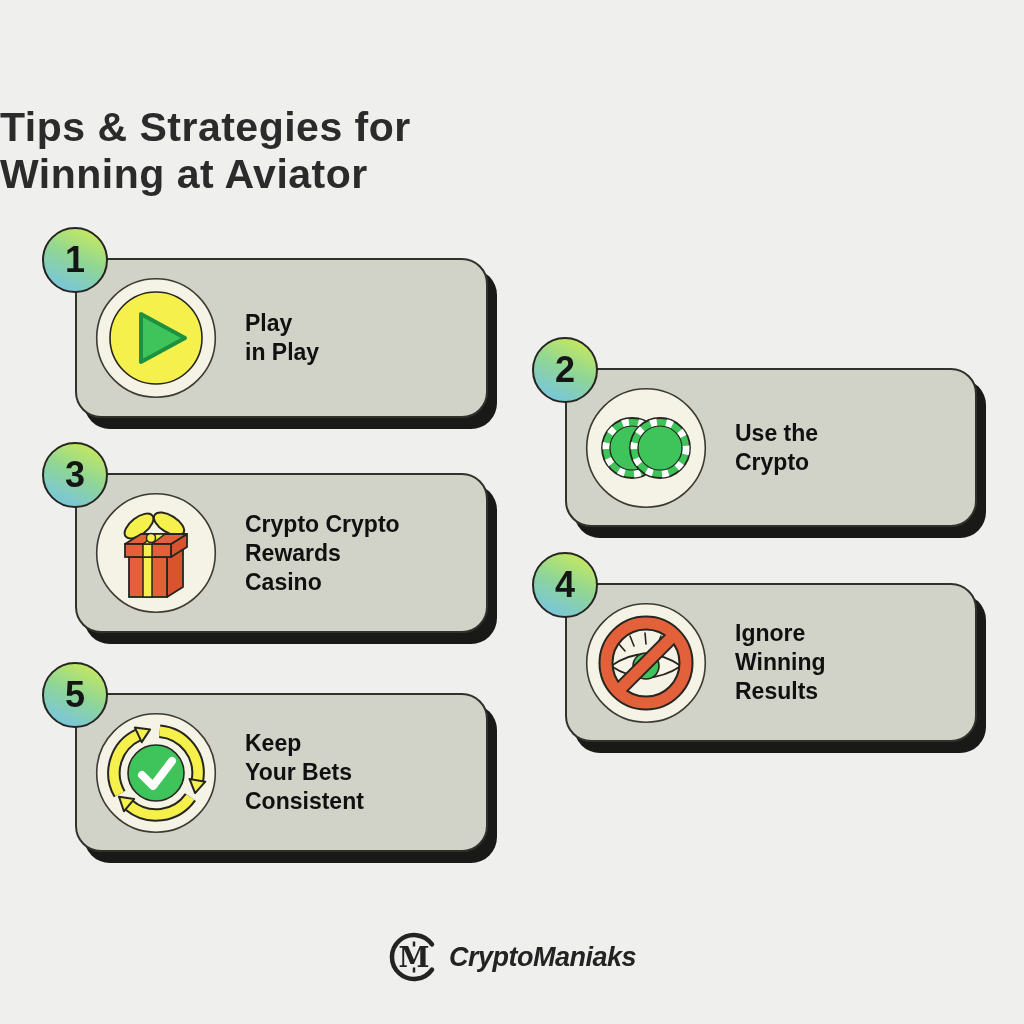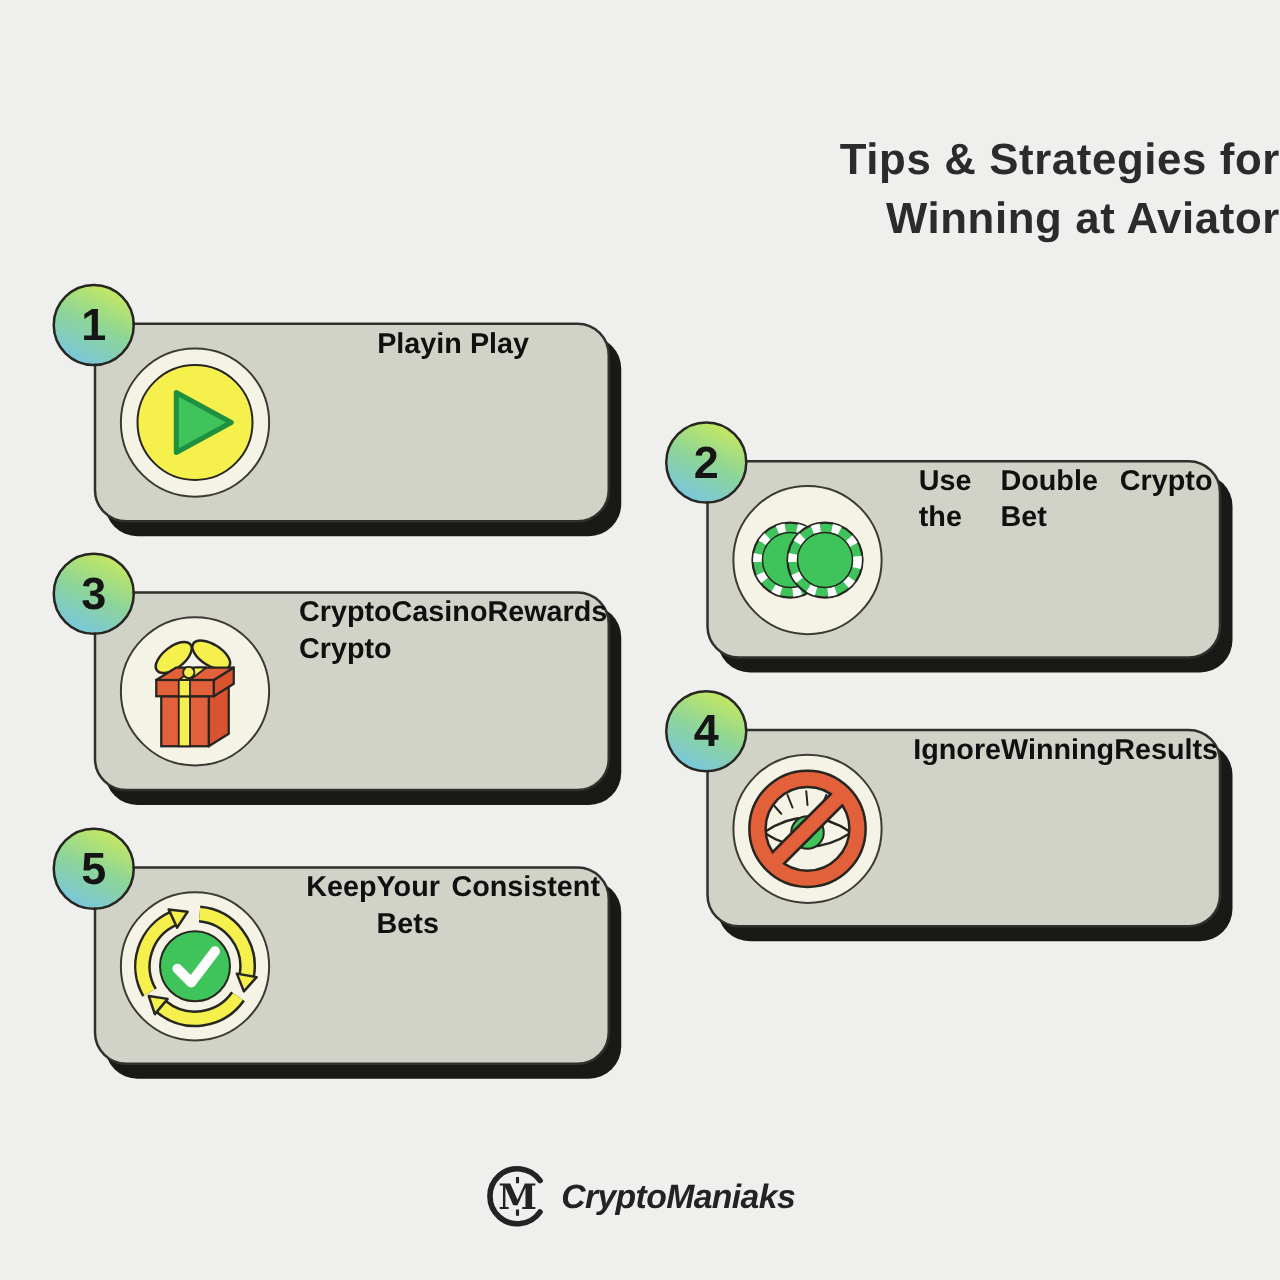--- a/index.html
+++ b/index.html
@@ -9,22 +9,22 @@
     --titleColor:#2b2b2b; --textColor:#101010; --brandColor:#232323;
     --badgeFrom:#cfec55; --badgeMid:#8ed598; --badgeTo:#74c3ec;
   }
   html,body{margin:0;padding:0;}
   body{
     width:1024px;height:1024px;position:relative;overflow:hidden;
     background:var(--bg);
     font-family:"Liberation Sans",sans-serif;
   }
   .title{
-    position:absolute;top:104px;left:0;width:1024px;text-align:right;
-    color:var(--titleColor);font-size:35px;font-weight:700;line-height:47px;
+    position:absolute;top:104px;left:0;width:1024px;text-align:left;
+    color:var(--titleColor);font-size:41px;font-weight:700;line-height:47px;
     letter-spacing:.5px;
   }
   .card{
     position:absolute;width:413px;height:160px;
     background:var(--card);
     border:2px solid var(--cardBorder);
     border-radius:26px;
     box-shadow:9px 11px 0 var(--shadow);
     box-sizing:border-box;
   }
@@ -40,21 +40,21 @@
     display:flex;align-items:center;justify-content:center;
     font-size:36px;font-weight:700;color:#151515;
   }
   .icon-circle{
     position:absolute;left:18px;top:50%;transform:translateY(-50%);
     width:122px;height:122px;
   }
   .icon-circle svg{display:block;width:122px;height:122px;}
   .card-text{
     position:absolute;left:168px;top:0;height:100%;width:235px;
-    display:flex;flex-direction:row;justify-content:center;
+    display:flex;flex-direction:column;justify-content:center;
     color:var(--textColor);font-size:23px;font-weight:700;line-height:29px;
   }
   .footer{
     position:absolute;left:0;top:928px;width:1024px;height:58px;
     display:flex;align-items:center;justify-content:center;gap:9px;
   }
   .footer svg{display:block;width:52px;height:52px;}
   .brand{
     color:var(--brandColor);font-size:27px;font-weight:700;letter-spacing:-0.5px;font-style:italic;
   }
@@ -94,21 +94,20 @@
       </g>
       <g>
         <circle cx="75" cy="61" r="30" fill="var(--green)" stroke="var(--ink)" stroke-width="1.8"></circle>
         <circle cx="75" cy="61" r="26" fill="none" stroke="#ffffff" stroke-width="7" stroke-dasharray="6.5 9.5"></circle>
         <circle cx="75" cy="61" r="22" fill="var(--green)" stroke="var(--ink)" stroke-width="1.2"></circle>
       </g>
     </svg>
   </div>
   <div class="card-text">
     <div>Use the</div>
-    <div>Double Bet</div>
     <div>Crypto</div>
   </div>
 </section>
 
 <section class="card c3">
   <div class="badge">3</div>
   <div class="icon-circle">
     <svg viewBox="0 0 122 122">
       <circle cx="61" cy="61" r="59.3" fill="var(--cream)" stroke="var(--creamBorder)" stroke-width="1.6"></circle>
       <ellipse cx="44" cy="34" rx="17" ry="8.5" transform="rotate(-38 44 34)" fill="var(--yellow)" stroke="var(--ink)" stroke-width="2"></ellipse>
@@ -119,22 +118,22 @@
       <polygon points="76,52 92,42 92,55 76,65" fill="var(--orangeDark)" stroke="var(--ink)" stroke-width="1.8" stroke-linejoin="round"></polygon>
       <polygon points="30,52 46,42 92,42 76,52" fill="var(--orange)" stroke="var(--ink)" stroke-width="1.8" stroke-linejoin="round"></polygon>
       <rect x="30" y="52" width="46" height="13" fill="var(--orange)" stroke="var(--ink)" stroke-width="1.8"></rect>
       <rect x="48" y="52" width="9" height="13" fill="var(--yellow)" stroke="var(--ink)" stroke-width="1.5"></rect>
       <polygon points="48,52 57,52 70,42 61,42" fill="var(--yellow)" stroke="var(--ink)" stroke-width="1.5" stroke-linejoin="round"></polygon>
       <circle cx="56" cy="46" r="4.5" fill="var(--yellow)" stroke="var(--ink)" stroke-width="1.5"></circle>
     </svg>
   </div>
   <div class="card-text">
     <div>Crypto Crypto</div>
+    <div>Rewards</div>
     <div>Casino</div>
-    <div>Rewards</div>
   </div>
 </section>
 
 <section class="card c4">
   <div class="badge">4</div>
   <div class="icon-circle">
     <svg viewBox="0 0 122 122">
       <circle cx="61" cy="61" r="59.3" fill="var(--cream)" stroke="var(--creamBorder)" stroke-width="1.6"></circle>
       <g stroke="var(--ink)" stroke-width="1.6" stroke-linecap="round">
         <line x1="40" y1="49" x2="33" y2="41"></line>

